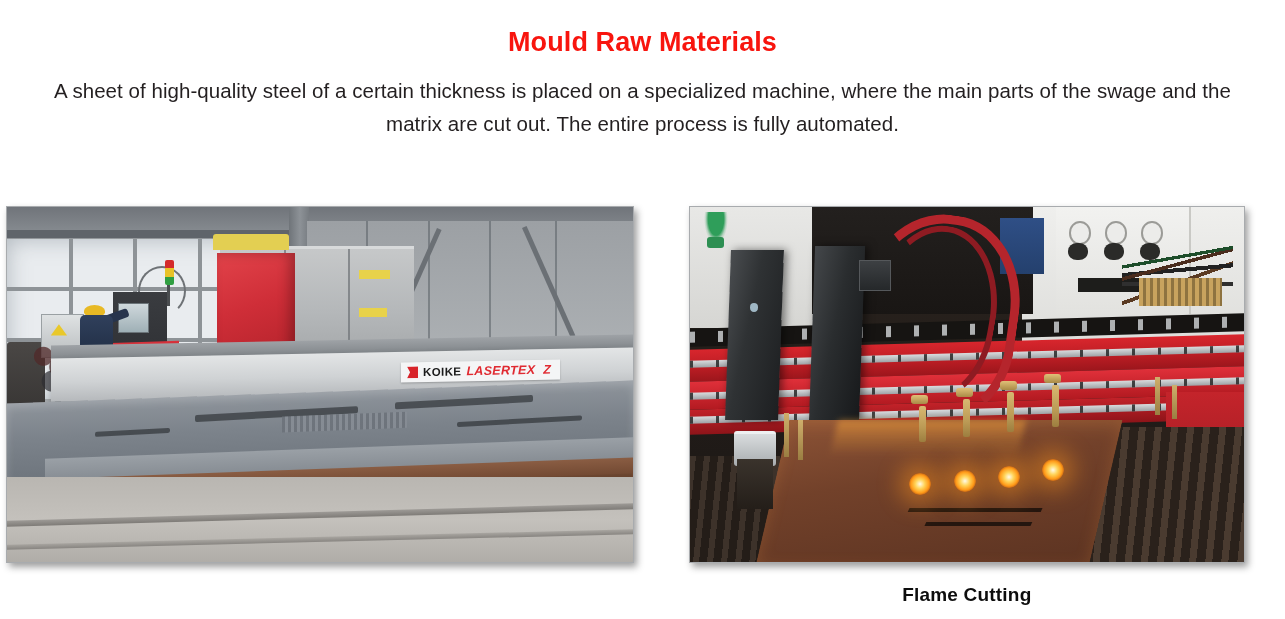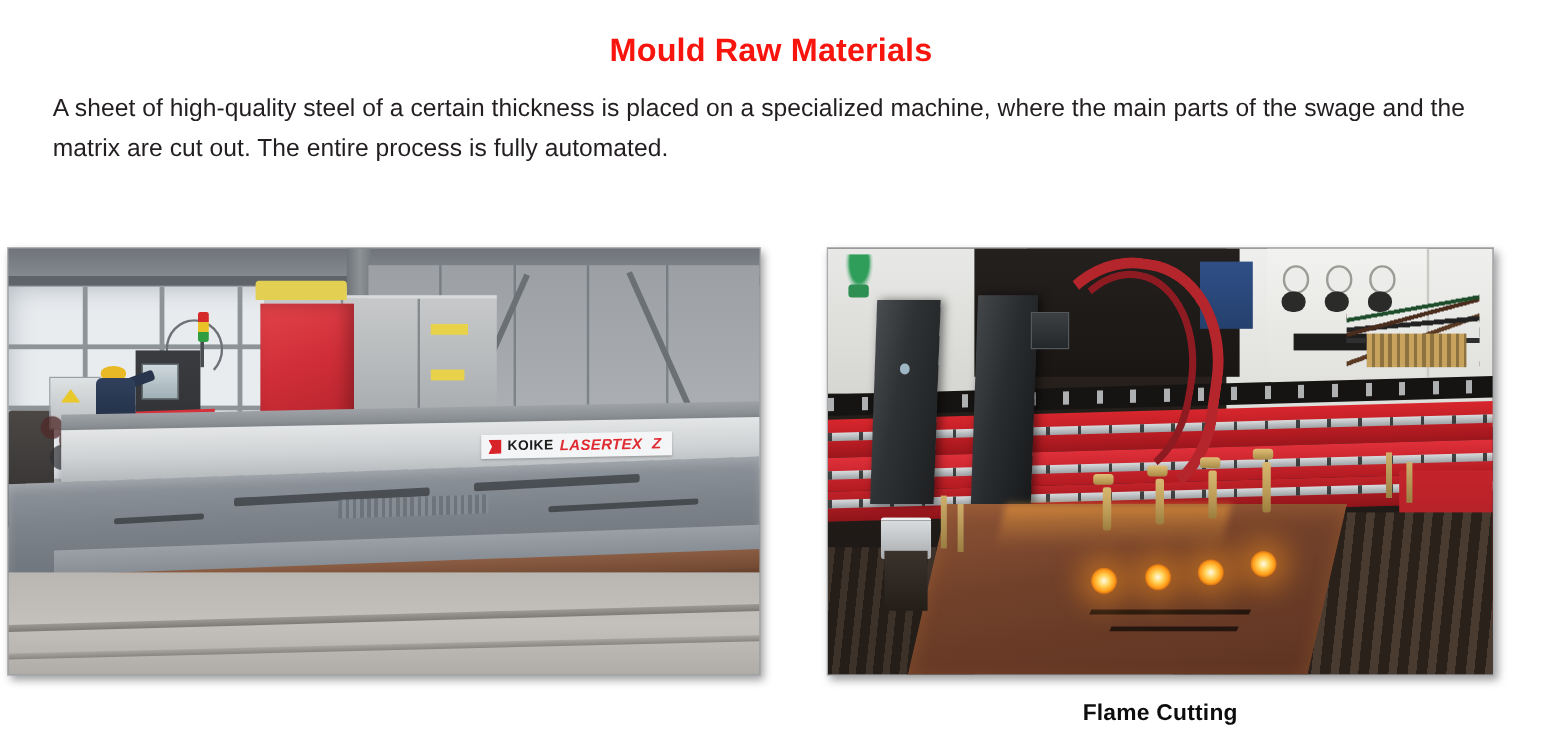--- a/index.html
+++ b/index.html
@@ -26,20 +26,21 @@
     padding-top: 26px;
     line-height: 1.2;
   }
   .intro {
     margin: 0;
     padding: 16px 44px 0 44px;
     font-size: 20.5px;
     line-height: 33px;
     color: #231f20;
     letter-spacing: .05px;
+    text-align: center;
   }
 
   
   .figures {
     position: absolute;
     top: 190px;
     left: 0;
     width: 1285px;
     display: flex;
   }

